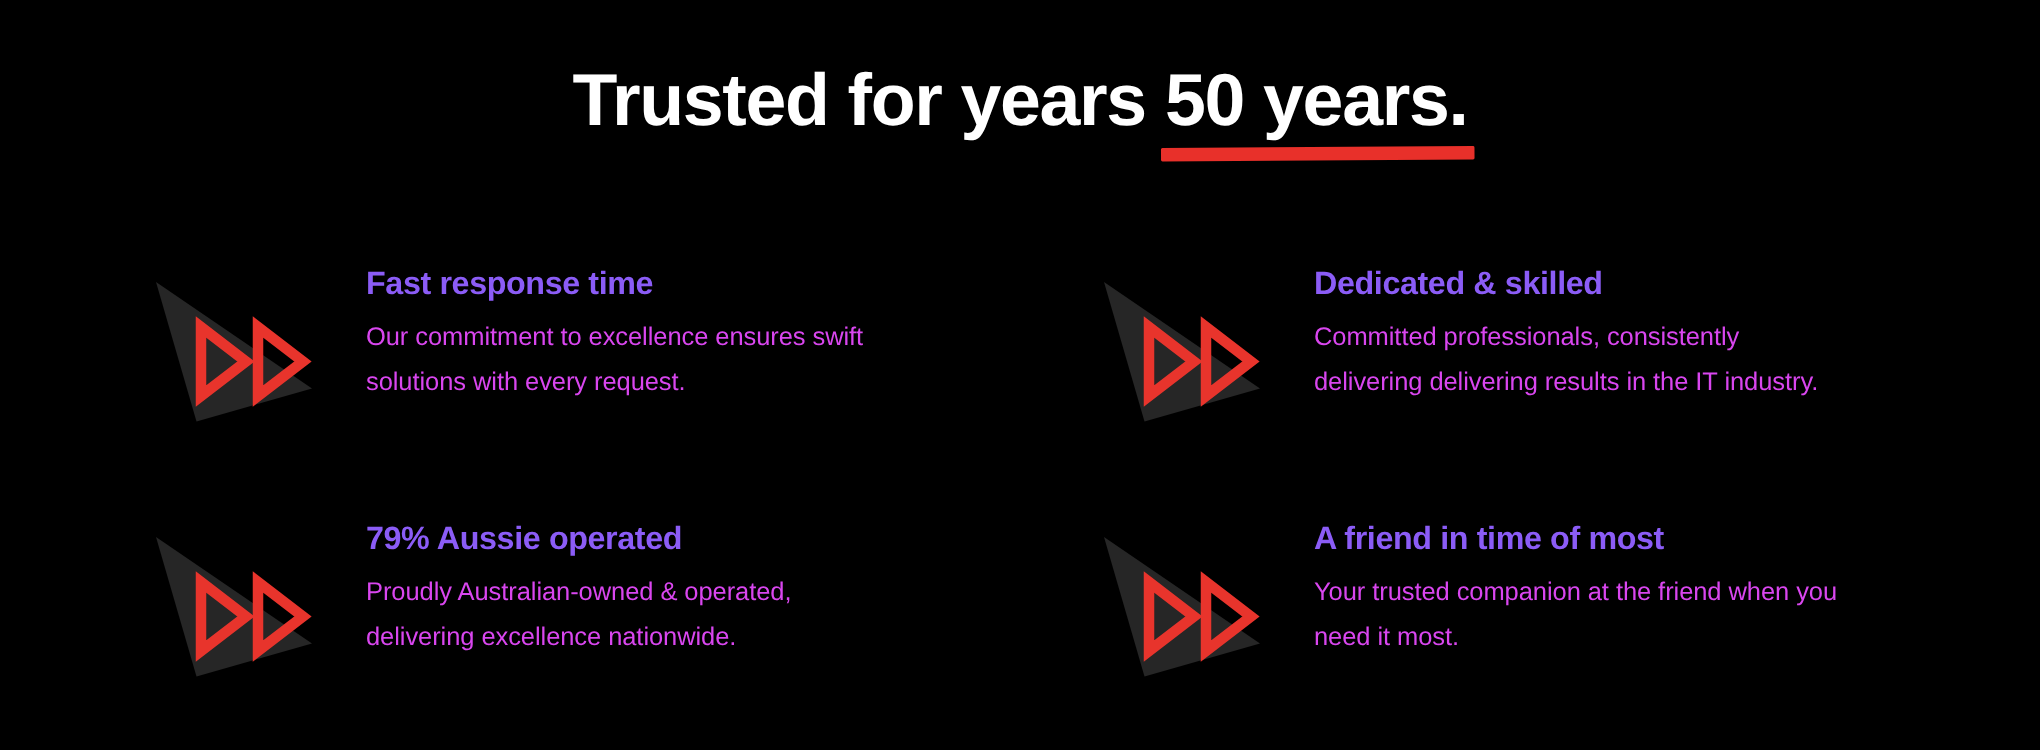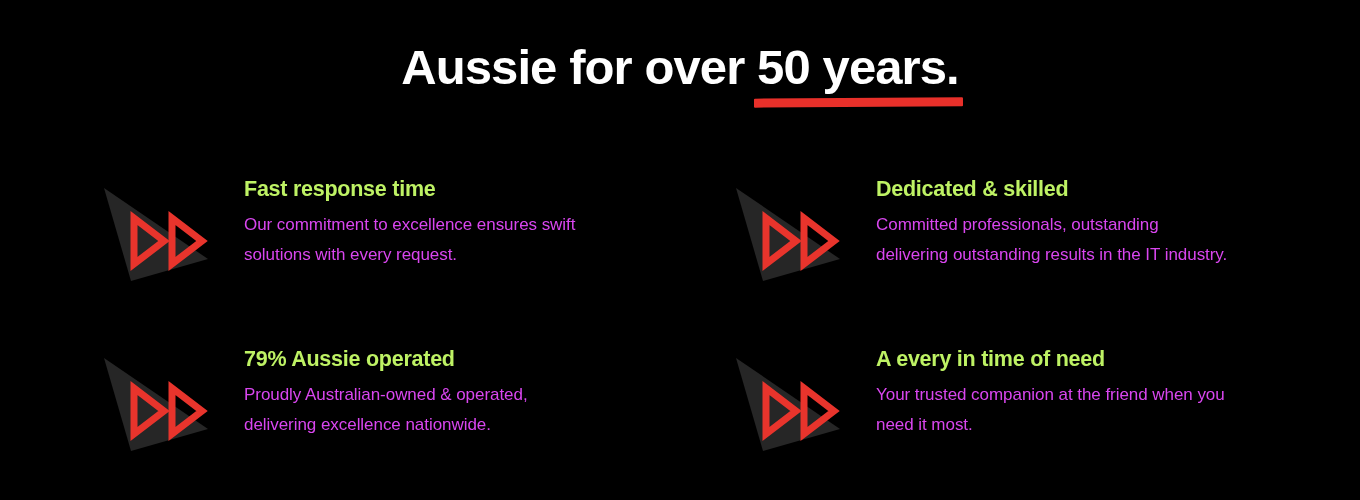--- a/index.html
+++ b/index.html
@@ -97,21 +97,21 @@
   .feature-body {
     flex: 1 1 auto;
     padding-left: 26px;
     padding-top: 14px;
   }
 
   .feature-title {
     font-size: 21.5px;
     line-height: 26px;
     font-weight: 700;
-    color: #bef264;
+    color: #8b5cf6;
     letter-spacing: -0.25px;
     margin-bottom: 8px;
     white-space: nowrap;
   }
 
   .feature-desc {
     font-size: 17px;
     line-height: 30px;
     font-weight: 400;
     color: #d946ef;
@@ -120,21 +120,21 @@
   }
 
   .feature.c1 .feature-desc { max-width: 370px; }
 </style>
 </head>
 <body>
 
 <div class="page">
 
   <div class="heading-wrap">
-    <h1 class="heading"><span>Aussie for over </span><span class="hl"><span>50 years.</span><span class="underline"></span></span></h1>
+    <h1 class="heading"><span>Trusted for years </span><span class="hl"><span>50 years.</span><span class="underline"></span></span></h1>
   </div>
 
   <div class="grid">
 
     <div class="feature c0 r0">
       <div class="feature-icon">
         <svg viewBox="0 0 120 112" xmlns="http://www.w3.org/2000/svg">
           <polygon points="6,14 33,107 110,85" fill="#262626"></polygon>
           <path d="M36 44 L36 90 L66 67 Z" fill="none" stroke="#e8342c" stroke-width="7" stroke-linejoin="miter"></path>
           <path d="M74 44 L74 90 L104 67 Z" fill="none" stroke="#e8342c" stroke-width="7" stroke-linejoin="miter"></path>
@@ -149,21 +149,21 @@
     <div class="feature c1 r0">
       <div class="feature-icon">
         <svg viewBox="0 0 120 112" xmlns="http://www.w3.org/2000/svg">
           <polygon points="6,14 33,107 110,85" fill="#262626"></polygon>
           <path d="M36 44 L36 90 L66 67 Z" fill="none" stroke="#e8342c" stroke-width="7" stroke-linejoin="miter"></path>
           <path d="M74 44 L74 90 L104 67 Z" fill="none" stroke="#e8342c" stroke-width="7" stroke-linejoin="miter"></path>
         </svg>
       </div>
       <div class="feature-body">
         <div class="feature-title">Dedicated &amp; skilled</div>
-        <div class="feature-desc">Committed professionals, outstanding delivering outstanding results in the IT industry.</div>
+        <div class="feature-desc">Committed professionals, consistently delivering delivering results in the IT industry.</div>
       </div>
     </div>
 
     <div class="feature c0 r1">
       <div class="feature-icon">
         <svg viewBox="0 0 120 112" xmlns="http://www.w3.org/2000/svg">
           <polygon points="6,14 33,107 110,85" fill="#262626"></polygon>
           <path d="M36 44 L36 90 L66 67 Z" fill="none" stroke="#e8342c" stroke-width="7" stroke-linejoin="miter"></path>
           <path d="M74 44 L74 90 L104 67 Z" fill="none" stroke="#e8342c" stroke-width="7" stroke-linejoin="miter"></path>
         </svg>
@@ -176,19 +176,19 @@
 
     <div class="feature c1 r1">
       <div class="feature-icon">
         <svg viewBox="0 0 120 112" xmlns="http://www.w3.org/2000/svg">
           <polygon points="6,14 33,107 110,85" fill="#262626"></polygon>
           <path d="M36 44 L36 90 L66 67 Z" fill="none" stroke="#e8342c" stroke-width="7" stroke-linejoin="miter"></path>
           <path d="M74 44 L74 90 L104 67 Z" fill="none" stroke="#e8342c" stroke-width="7" stroke-linejoin="miter"></path>
         </svg>
       </div>
       <div class="feature-body">
-        <div class="feature-title">A every in time of need</div>
+        <div class="feature-title">A friend in time of most</div>
         <div class="feature-desc">Your trusted companion at the friend when you need it most.</div>
       </div>
     </div>
 
   </div>
 </div>
 
 </body></html>

